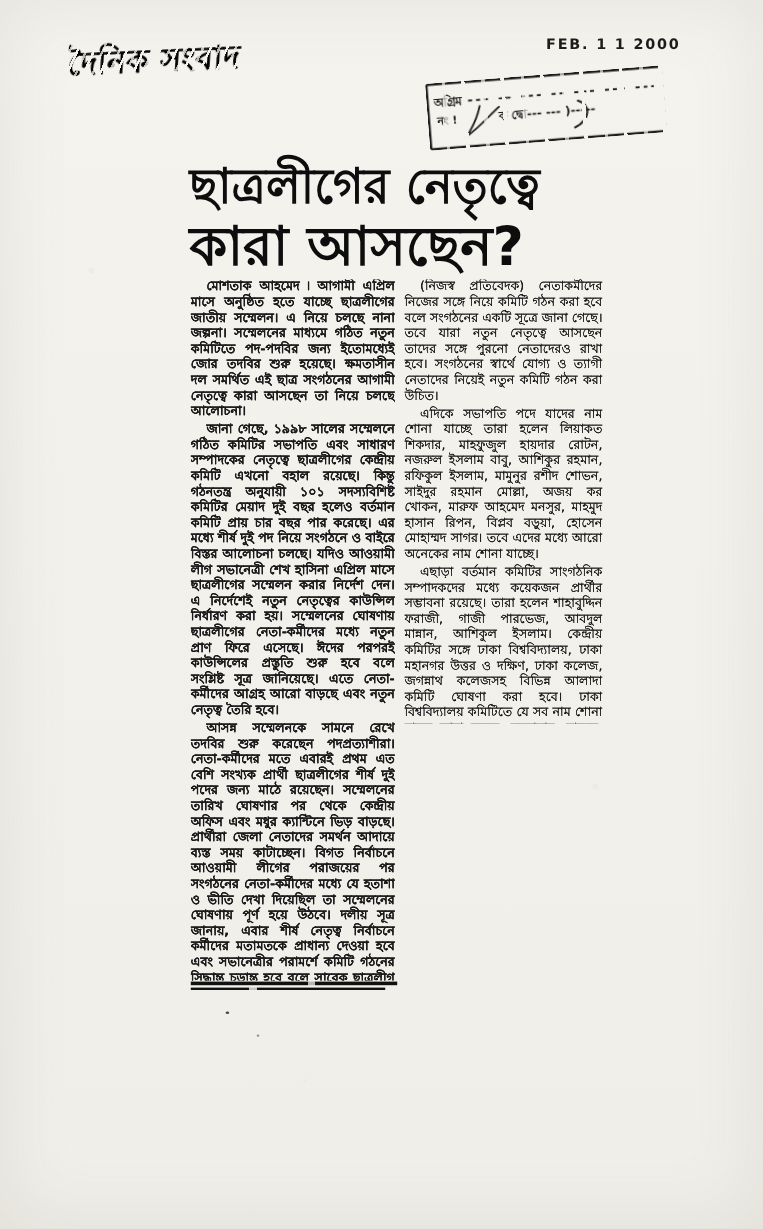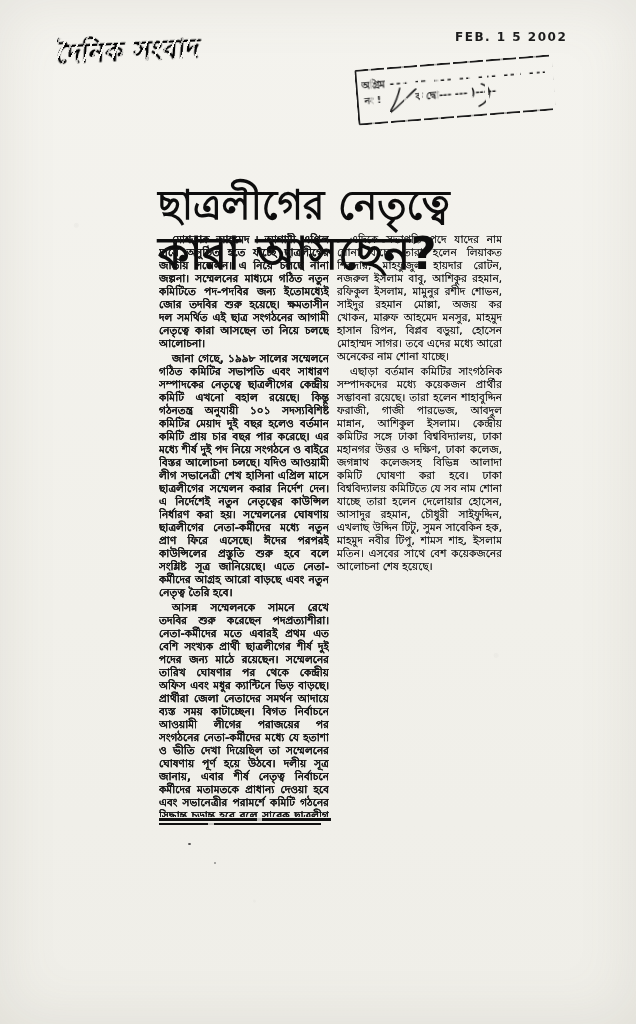--- a/index.html
+++ b/index.html
@@ -35,21 +35,21 @@
     -webkit-mask-image:repeating-linear-gradient(90deg,#000 0 14px,rgba(0,0,0,0.35) 14px 17px,#000 17px 30px,transparent 30px 33px);
     mask-image:repeating-linear-gradient(90deg,#000 0 14px,rgba(0,0,0,0.35) 14px 17px,#000 17px 30px,transparent 30px 33px);
     filter:blur(0.2px);
   }
   .stamp-row1{position:absolute;left:4px;top:3px;width:184px;white-space:nowrap;overflow:hidden;}
   .stamp-row1 .lbl{font-size:10px;font-weight:bold;letter-spacing:-0.5px;}
   .stamp-row1 .dsh{font-size:11px;font-weight:bold;letter-spacing:2px;}
   .stamp-row2{position:absolute;left:6px;top:22px;width:184px;white-space:nowrap;font-size:10px;font-weight:bold;}
   .stamp-row2 .small{font-size:9px;}
   .stamp-svg{position:absolute;left:28px;top:14px;}
-  .headline{position:absolute;left:158px;top:134px;width:348px;font-weight:bold;color:#0d0d0d;margin-top:48px;}
+  .headline{position:absolute;left:158px;top:134px;width:348px;font-weight:bold;color:#0d0d0d;}
   .headline .l1{font-size:39px;line-height:46px;letter-spacing:0px;transform:scaleY(1.04);white-space:nowrap;filter:blur(0.25px);}
   .headline .l2{font-size:45px;line-height:52px;margin-top:0px;white-space:nowrap;filter:blur(0.25px);}
   .col{
     position:absolute;top:233px;
     font-size:10.5px;line-height:13px;text-align:justify;
     color:#1b1b1b;text-shadow:0 0 0.35px #000;
     overflow:hidden;filter:blur(0.15px);
   }
   .col p{margin:0 0 2px 0;text-indent:13px;}
   .col-1{left:159px;width:170px;height:584px;font-weight:bold;}
@@ -61,21 +61,21 @@
   .speck.s1{left:188px;top:843px;width:3px;height:2px;}
   .speck.s2{left:214px;top:862px;width:2px;height:2px;opacity:.6;}
 </style>
 </head>
 <body>
 
 <div class="stage">
 
   <div class="masthead">দৈনিক সংবাদ</div>
 
-  <div class="date-stamp">FEB. 1 5 2002</div>
+  <div class="date-stamp">FEB. 1 1 2000</div>
 
   <div class="stamp-box">
     <div class="stamp-row1">
       <span class="lbl">অগ্রিম</span>
       <span class="dsh">--- —  ---  --  ---  ---  ---</span>
     </div>
     <svg class="stamp-svg" width="120" height="36" viewBox="0 0 120 36">
       <path d="M14,6 C10,20 4,26 2,30 M2,30 C12,24 22,14 30,8" stroke="#232323" stroke-width="1.6" fill="none" stroke-linecap="round"></path>
       <path d="M96,8 C106,12 106,24 92,30" stroke="#232323" stroke-width="1.8" fill="none" stroke-linecap="round"></path>
     </svg>
@@ -92,20 +92,21 @@
     <div class="l2">কারা আসছেন?</div>
   </div>
 
   <div class="col col-1">
     <p>মোশতাক আহমেদ ৷ আগামী এপ্রিল মাসে অনুষ্ঠিত হতে যাচ্ছে ছাত্রলীগের জাতীয় সম্মেলন। এ নিয়ে চলছে নানা জল্পনা। সম্মেলনের মাধ্যমে গঠিত নতুন কমিটিতে পদ-পদবির জন্য ইতোমধ্যেই জোর তদবির শুরু হয়েছে। ক্ষমতাসীন দল সমর্থিত এই ছাত্র সংগঠনের আগামী নেতৃত্বে কারা আসছেন তা নিয়ে চলছে আলোচনা।</p>
     <p>জানা গেছে, ১৯৯৮ সালের সম্মেলনে গঠিত কমিটির সভাপতি এবং সাধারণ সম্পাদকের নেতৃত্বে ছাত্রলীগের কেন্দ্রীয় কমিটি এখনো বহাল রয়েছে। কিন্তু গঠনতন্ত্র অনুযায়ী ১০১ সদস্যবিশিষ্ট কমিটির মেয়াদ দুই বছর হলেও বর্তমান কমিটি প্রায় চার বছর পার করেছে। এর মধ্যে শীর্ষ দুই পদ নিয়ে সংগঠনে ও বাইরে বিস্তর আলোচনা চলছে। যদিও আওয়ামী লীগ সভানেত্রী শেখ হাসিনা এপ্রিল মাসে ছাত্রলীগের সম্মেলন করার নির্দেশ দেন। এ নির্দেশেই নতুন নেতৃত্বের কাউন্সিল নির্ধারণ করা হয়। সম্মেলনের ঘোষণায় ছাত্রলীগের নেতা-কর্মীদের মধ্যে নতুন প্রাণ ফিরে এসেছে। ঈদের পরপরই কাউন্সিলের প্রস্তুতি শুরু হবে বলে সংশ্লিষ্ট সূত্র জানিয়েছে। এতে নেতা-কর্মীদের আগ্রহ আরো বাড়ছে এবং নতুন নেতৃত্ব তৈরি হবে।</p>
     <p>আসন্ন সম্মেলনকে সামনে রেখে তদবির শুরু করেছেন পদপ্রত্যাশীরা। নেতা-কর্মীদের মতে এবারই প্রথম এত বেশি সংখ্যক প্রার্থী ছাত্রলীগের শীর্ষ দুই পদের জন্য মাঠে রয়েছেন। সম্মেলনের তারিখ ঘোষণার পর থেকে কেন্দ্রীয় অফিস এবং মধুর ক্যান্টিনে ভিড় বাড়ছে। প্রার্থীরা জেলা নেতাদের সমর্থন আদায়ে ব্যস্ত সময় কাটাচ্ছেন। বিগত নির্বাচনে আওয়ামী লীগের পরাজয়ের পর সংগঠনের নেতা-কর্মীদের মধ্যে যে হতাশা ও ভীতি দেখা দিয়েছিল তা সম্মেলনের ঘোষণায় পূর্ণ হয়ে উঠবে। দলীয় সূত্র জানায়, এবার শীর্ষ নেতৃত্ব নির্বাচনে কর্মীদের মতামতকে প্রাধান্য দেওয়া হবে এবং সভানেত্রীর পরামর্শে কমিটি গঠনের সিদ্ধান্ত চূড়ান্ত হবে বলে সাবেক ছাত্রলীগ নেতারা মনে করছেন। তারা আসছেন, সবার মতে এবারও গতি।</p>
   </div>
 
   <div class="col col-2">
+    <p>(নিজস্ব প্রতিবেদক) নেতাকর্মীদের নিজের সঙ্গে নিয়ে কমিটি গঠন করা হবে বলে সংগঠনের একটি সূত্রে জানা গেছে। তবে যারা নতুন নেতৃত্বে আসছেন তাদের সঙ্গে পুরনো নেতাদেরও রাখা হবে। সংগঠনের স্বার্থে যোগ্য ও ত্যাগী নেতাদের নিয়েই নতুন কমিটি গঠন করা উচিত।</p>
     <p>এদিকে সভাপতি পদে যাদের নাম শোনা যাচ্ছে তারা হলেন লিয়াকত শিকদার, মাহফুজুল হায়দার রোটন, নজরুল ইসলাম বাবু, আশিকুর রহমান, রফিকুল ইসলাম, মামুনুর রশীদ শোভন, সাইদুর রহমান মোল্লা, অজয় কর খোকন, মারুফ আহমেদ মনসুর, মাহমুদ হাসান রিপন, বিপ্লব বড়ুয়া, হোসেন মোহাম্মদ সাগর। তবে এদের মধ্যে আরো অনেকের নাম শোনা যাচ্ছে।</p>
     <p>এছাড়া বর্তমান কমিটির সাংগঠনিক সম্পাদকদের মধ্যে কয়েকজন প্রার্থীর সম্ভাবনা রয়েছে। তারা হলেন শাহাবুদ্দিন ফরাজী, গাজী পারভেজ, আবদুল মান্নান, আশিকুল ইসলাম। কেন্দ্রীয় কমিটির সঙ্গে ঢাকা বিশ্ববিদ্যালয়, ঢাকা মহানগর উত্তর ও দক্ষিণ, ঢাকা কলেজ, জগন্নাথ কলেজসহ বিভিন্ন আলাদা কমিটি ঘোষণা করা হবে। ঢাকা বিশ্ববিদ্যালয় কমিটিতে যে সব নাম শোনা যাচ্ছে তারা হলেন দেলোয়ার হোসেন, আসাদুর রহমান, চৌধুরী সাইফুদ্দিন, এখলাছ উদ্দিন টিটু, সুমন সাবেকিন হক, মাহমুদ নবীর টিপু, শামস শাহ, ইসলাম মতিন। এসবের সাথে বেশ কয়েকজনের আলোচনা শেষ হয়েছে।</p>
   </div>
 
   <div class="end-rule">
     <div class="a"></div>
     <div class="b"></div>
   </div>
 
   <div class="speck s1"></div>

